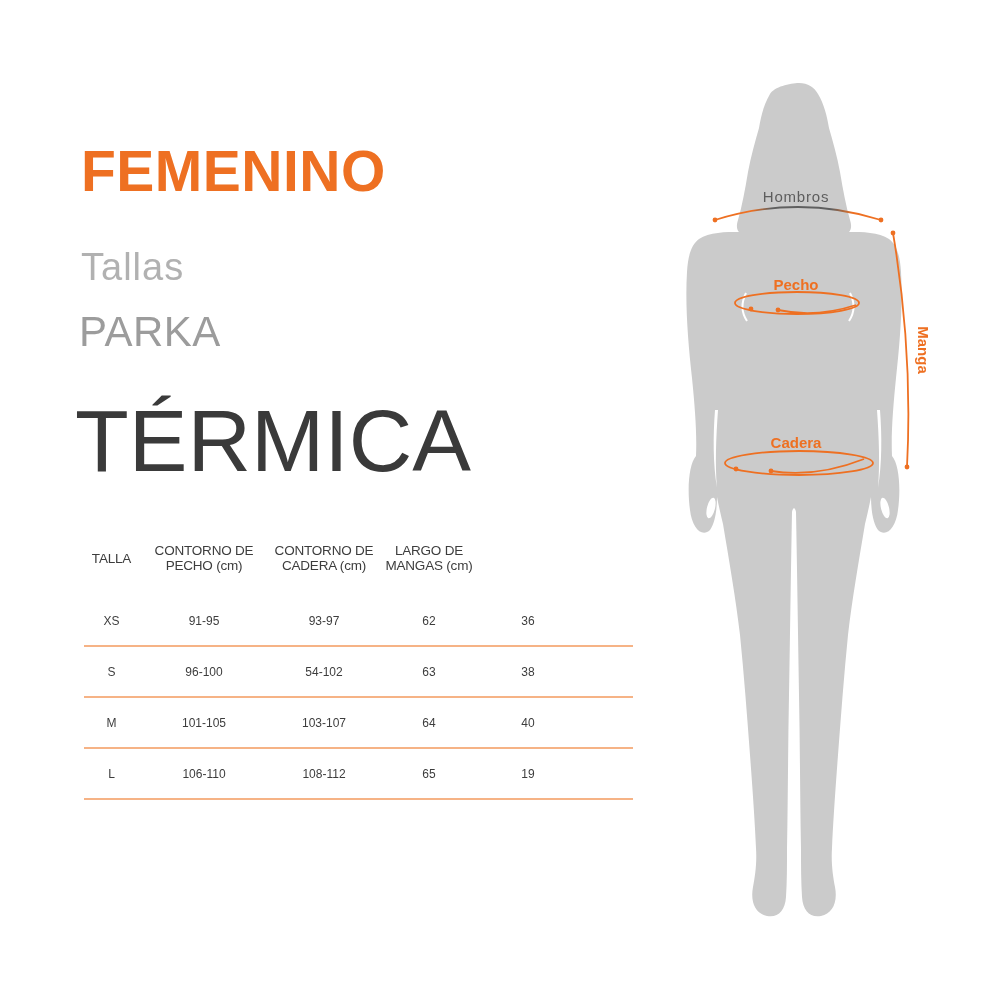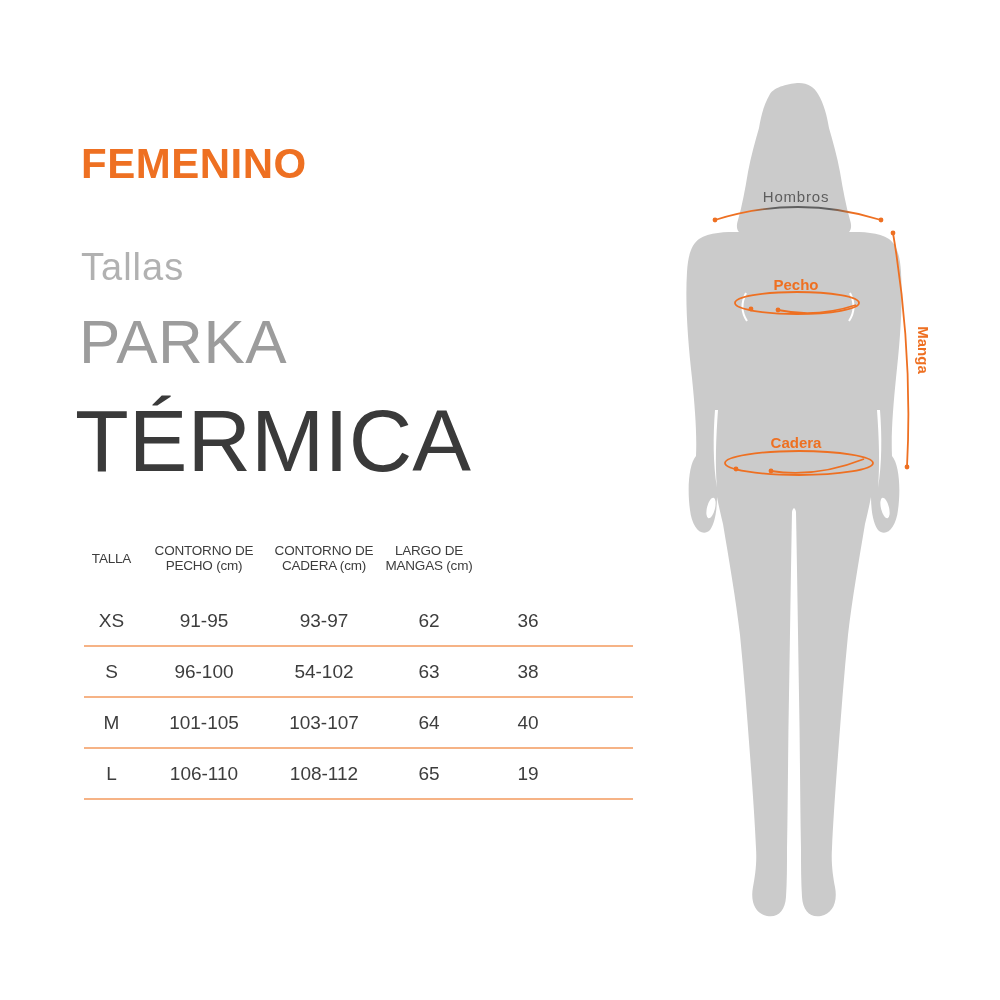--- a/index.html
+++ b/index.html
@@ -5,48 +5,48 @@
   html,body{margin:0;padding:0;background:#ffffff;}
   body{
     width:1000px;height:1000px;position:relative;overflow:hidden;
     font-family:"Liberation Sans","DejaVu Sans",sans-serif;
     -webkit-font-smoothing:antialiased;
   }
   .abs{position:absolute;}
   
   .category-title{
     left:81px;top:143px;
-    font-size:42px;font-weight:600;letter-spacing:.5px;line-height:1;
+    font-size:57px;font-weight:600;letter-spacing:.5px;line-height:1;
     color:#EE7022;
   }
   .section-title{
     left:81px;top:248px;
     font-size:38px;font-weight:400;letter-spacing:1px;line-height:1;
     color:#B1B1B1;
   }
   .product-line1{
     left:79px;top:311px;
-    font-size:62px;font-weight:400;line-height:1;
+    font-size:42px;font-weight:400;line-height:1;
     color:#9C9C9C;letter-spacing:.5px;
   }
   .product-line2{
     left:75px;top:373px;
     font-size:88px;font-weight:500;line-height:1;
     color:#3A3A3A;letter-spacing:0;margin-top:24px;
   }
   
   .size-table{left:84px;top:536px;width:549px;color:#3D3D3D;}
   .trow{display:grid;grid-template-columns:55px 130px 110px 100px 98px 56px;align-items:center;}
   .thead{height:44px;margin-bottom:16px;}
   .th{
     font-size:13.5px;line-height:15px;font-weight:400;letter-spacing:-.2px;
     text-align:center;white-space:pre-line;color:#3D3D3D;
   }
   .tdata{height:49px;border-bottom:2px solid rgba(238,116,35,.55);}
-  .td{font-size:19px;text-align:center;}
+  .td{font-size:12px;text-align:center;}
   
   .figure-wrap{left:650px;top:60px;width:330px;height:880px;}
   .fig-label{font-family:"Liberation Sans","DejaVu Sans",sans-serif;}
 </style>
 </head>
 <body>
 
 <div class="abs category-title">FEMENINO</div>
 <div class="abs section-title">Tallas</div>
 <div class="abs product-line1">PARKA</div>

